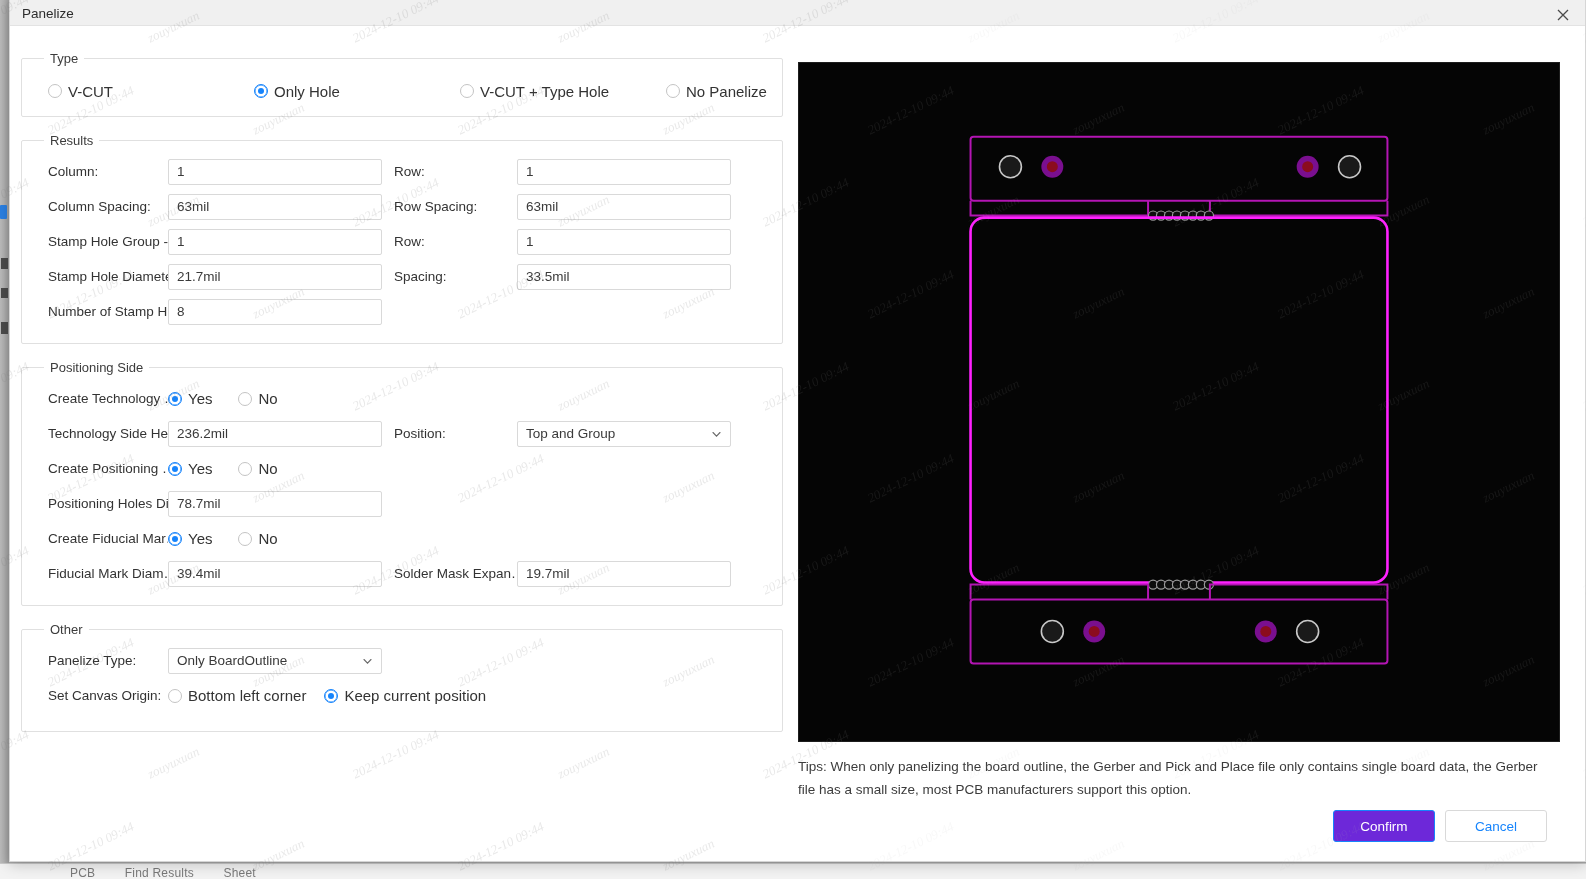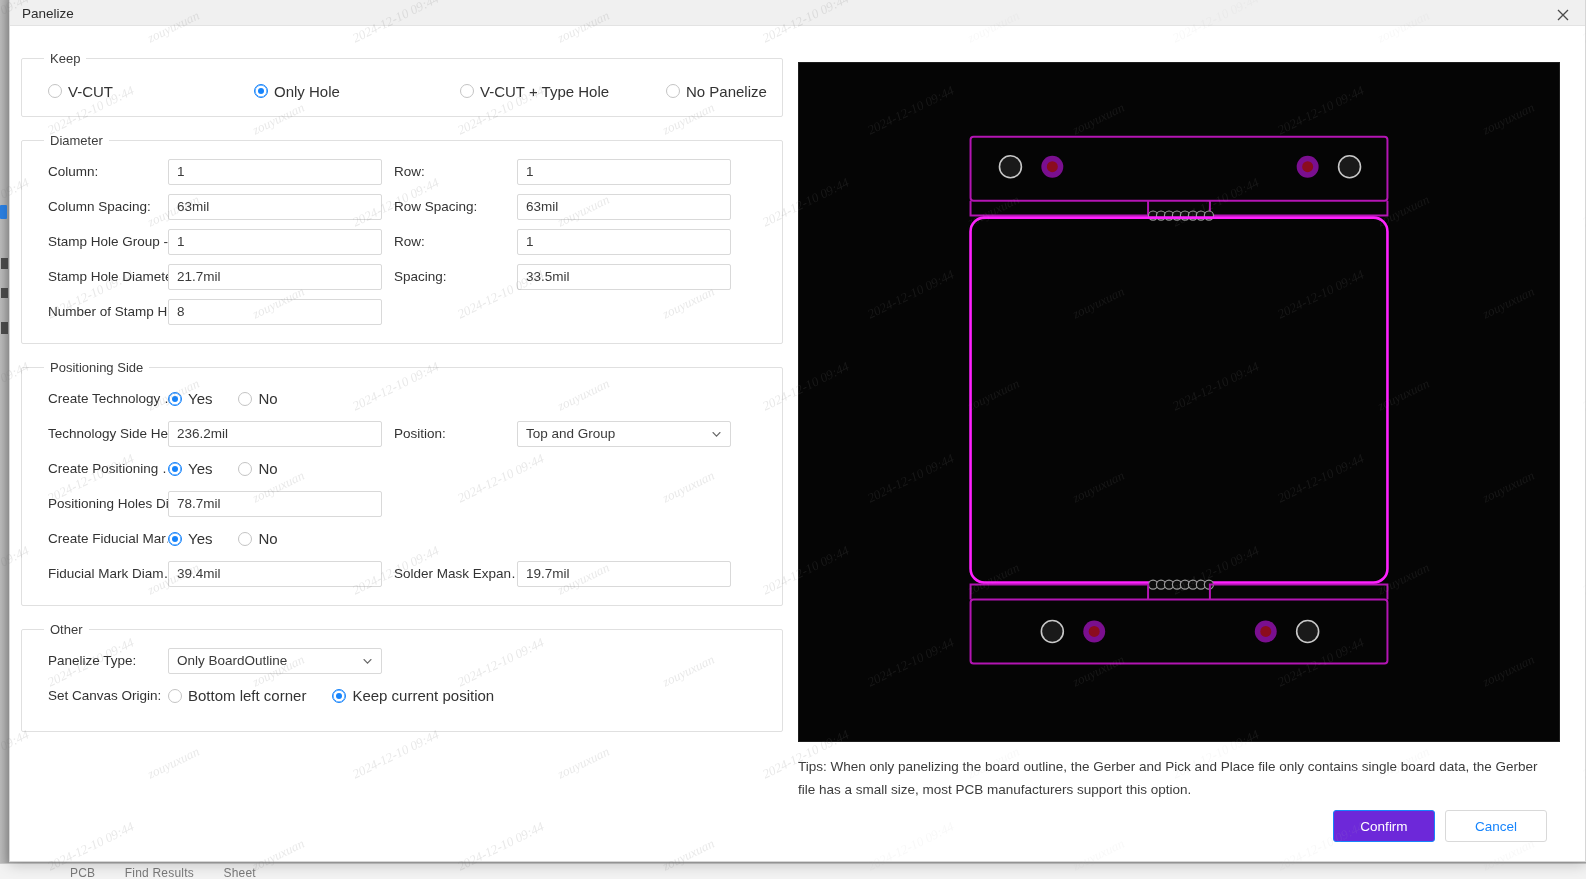--- a/index.html
+++ b/index.html
@@ -258,21 +258,21 @@
     <div id="close-button">
       <svg viewBox="0 0 12 12">
         <path d="M1 1 L11 11 M11 1 L1 11" stroke="#4a4a4a" stroke-width="1.3" fill="none"></path>
       </svg>
     </div>
   </div>
 
   <div id="form-col">
 
     <fieldset class="group">
-      <legend>Keep</legend>
+      <legend>Type</legend>
       <div class="grp-body" style="padding-bottom:6px;">
         <div class="type-row">
           <label class="radio">
             <span class="dot"></span>
             <span class="rlabel">V-CUT</span>
           </label>
           <label class="radio on">
             <span class="dot"></span>
             <span class="rlabel">Only Hole</span>
           </label>
@@ -282,21 +282,21 @@
           </label>
           <label class="radio">
             <span class="dot"></span>
             <span class="rlabel">No Panelize</span>
           </label>
         </div>
       </div>
     </fieldset>
 
     <fieldset class="group">
-      <legend>Diameter</legend>
+      <legend>Results</legend>
       <div class="grp-body">
 
         <div class="row">
           <span class="lbl">Column:</span>
           <input class="txt w-a" value="1" style="">
           <span class="lbl2">Row:</span>
           <input class="txt w-b" value="1" style="">
         </div>
 
         <div class="row">
@@ -414,21 +414,21 @@
             <span class="chev">
               <svg viewBox="0 0 11 11">
                   <path d="M2 4 L5.5 7.6 L9 4" stroke="#6a6a6a" stroke-width="1.1" fill="none" stroke-linecap="round"></path>
                 </svg>
             </span>
           </div>
         </div>
 
         <div class="row">
           <span class="lbl">Set Canvas Origin:</span>
-          <div class="yn" style="gap:8px;">
+          <div class="yn" style="gap:0;">
             <label class="radio" style="margin-right:18px;">
               <span class="dot"></span>
               <span class="rlabel">Bottom left corner</span>
             </label>
             <label class="radio on">
               <span class="dot"></span>
               <span class="rlabel">Keep current position</span>
             </label>
           </div>
         </div>

